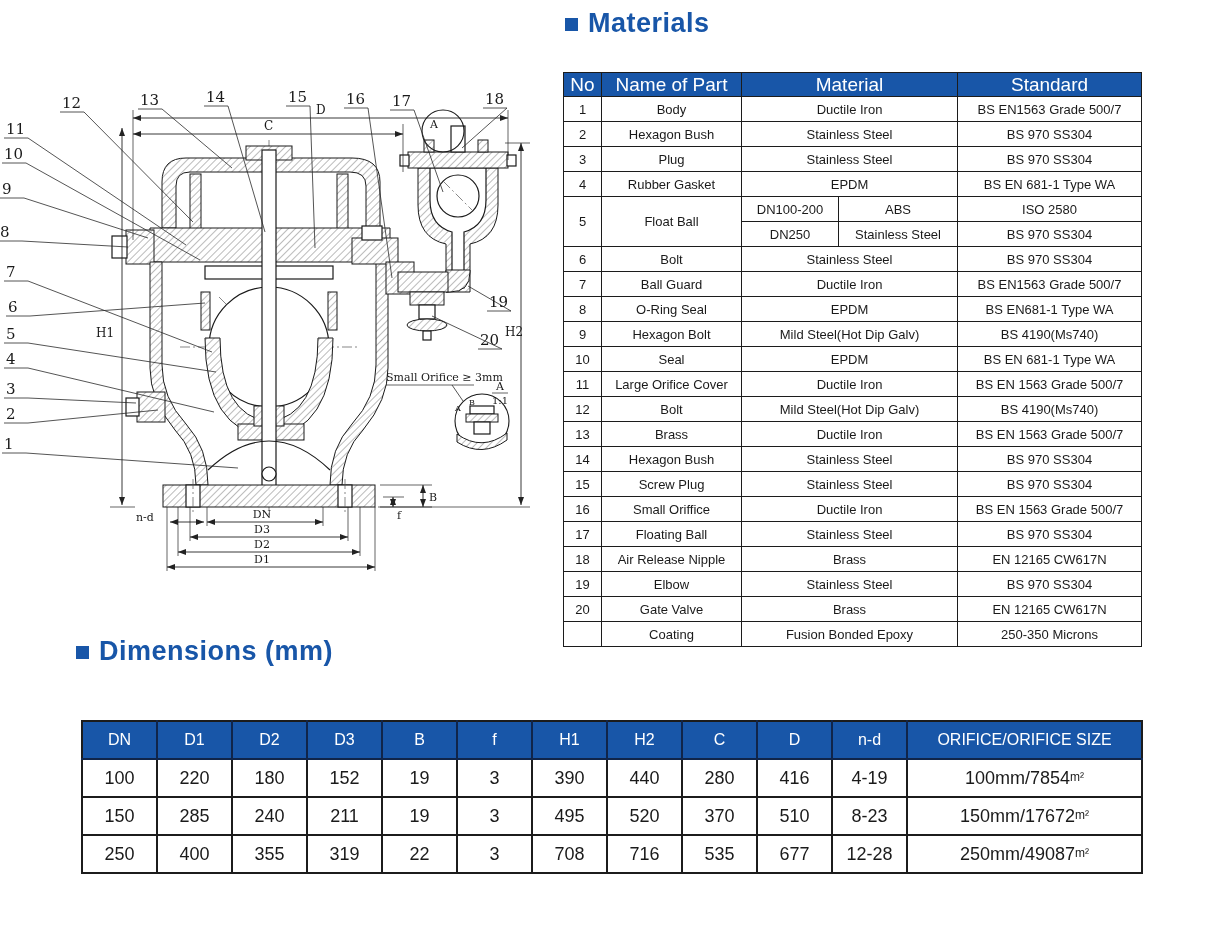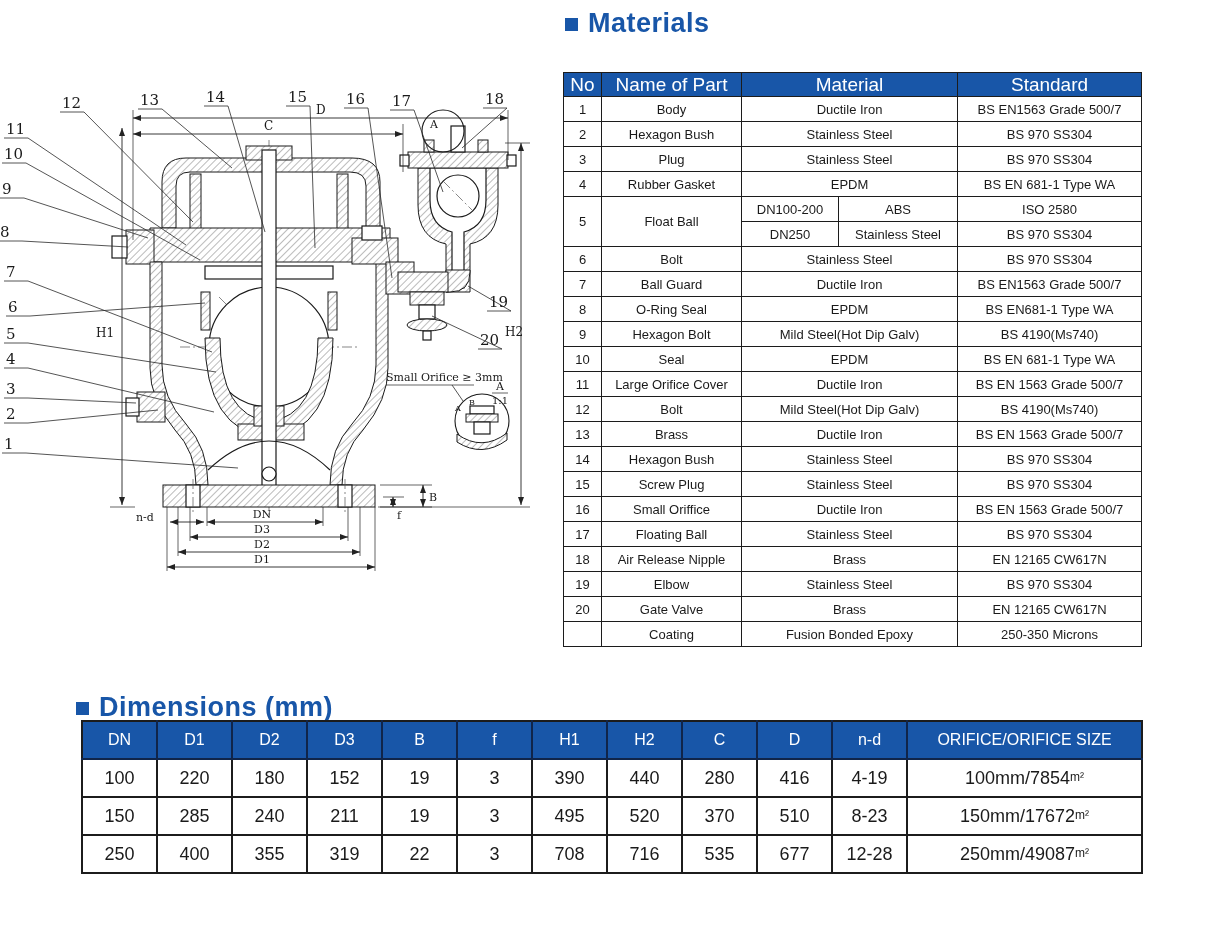--- a/index.html
+++ b/index.html
@@ -194,21 +194,21 @@
         </tr>
         <tr>
           <td></td>
           <td>Coating</td>
           <td colspan="2">Fusion Bonded Epoxy</td>
           <td>250-350 Microns</td>
         </tr>
       </tbody>
   </table>
 
-  <div class="section-title" style="left:76px;top:692px;">
+  <div class="section-title" style="left:76px;top:636px;">
     <span class="bullet"></span>
     <span>Dimensions (mm)</span>
   </div>
 
   <table class="dimensions-table">
     <colgroup id="dim-cols">
         <col style="width: 75px;">
         <col style="width: 75px;">
         <col style="width: 75px;">
         <col style="width: 75px;">

